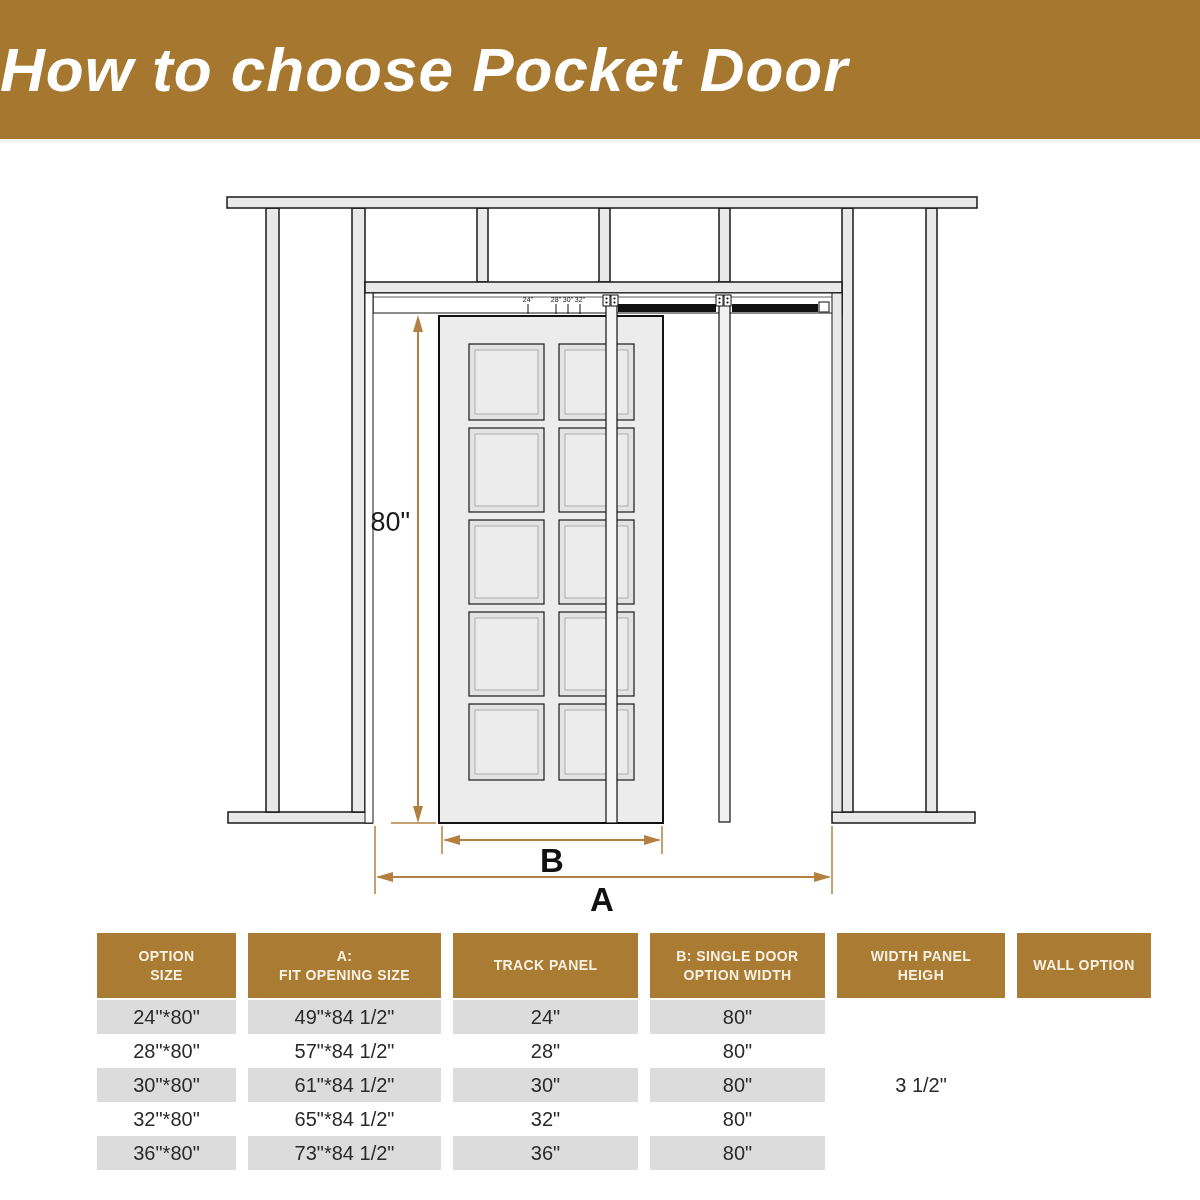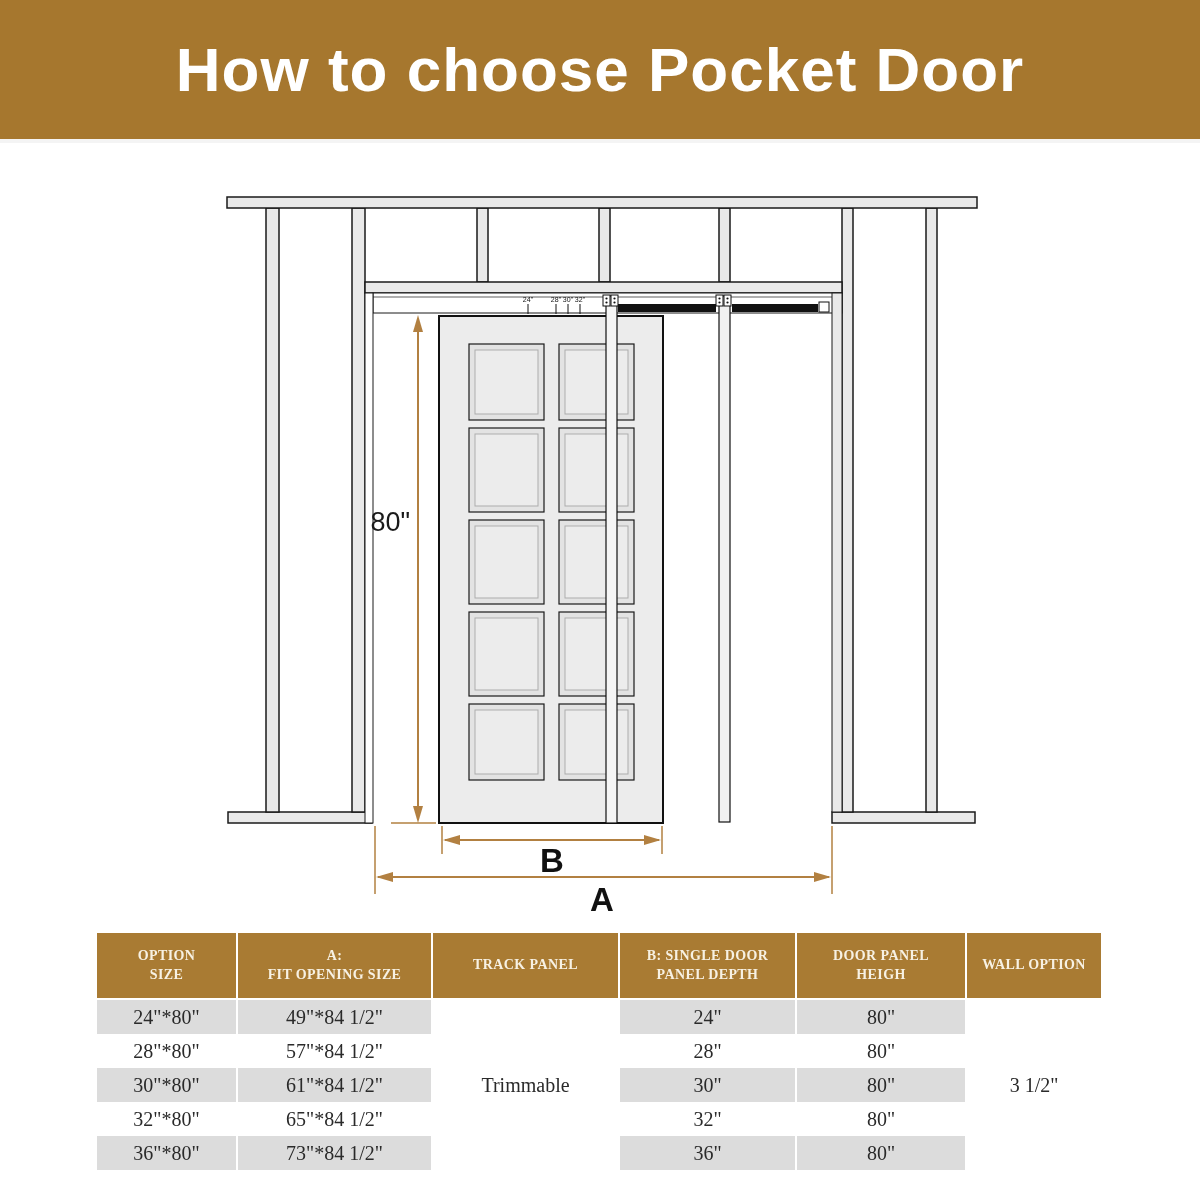--- a/index.html
+++ b/index.html
@@ -2,37 +2,37 @@
 <html><head>
 <meta charset="utf-8">
 <style>
   html,body{margin:0;padding:0;}
   body{
     width:1200px;height:1200px;position:relative;background:#ffffff;
     font-family:"Liberation Sans", sans-serif;overflow:hidden;
   }
   .banner{
     position:absolute;top:0;left:0;width:1200px;height:139px;
-    background:#A6772E;display:flex;align-items:center;justify-content:center;
+    background:#A6772E;display:flex;align-items:center;
     border-bottom:4px solid #f4f4f4;
+    font-style:italic;
   }
   .banner h1{
     margin:0;color:#ffffff;font-size:62px;font-weight:700;letter-spacing:1px;
     font-family:"Liberation Sans", sans-serif;
   }
   .diagram-wrap{position:absolute;top:150px;left:0;width:1200px;height:775px;}
   svg text{font-family:"Liberation Sans", sans-serif;}
 
   
   .spec-table{position:absolute;left:97px;top:933px;width:1004px;}
   .thead,.tbody{
     display:grid;
     grid-template-columns:139px 193px 185px 175px 168px 134px;
-    column-gap:2px;
-    font-family:Liberation Serif, serif;
+    column-gap:12px;
   }
   .tbody{margin-top:2px;}
   .th{
     background:#A97B33;color:#F7F1E3;height:65px;
     display:flex;align-items:center;justify-content:center;text-align:center;
     font-size:14px;font-weight:700;line-height:1.35;letter-spacing:0.4px;
     white-space:pre-line;
   }
   .col{display:flex;flex-direction:column;}
   .td{
@@ -192,44 +192,41 @@
 </div>
 
 <div class="spec-table">
   <div class="thead">
     <div class="th">OPTION
 SIZE</div>
     <div class="th">A:
 FIT OPENING SIZE</div>
     <div class="th">TRACK PANEL</div>
     <div class="th">B: SINGLE DOOR
-PANEL DEPTH</div>
-    <div class="th">DOOR PANEL
+OPTION WIDTH</div>
+    <div class="th">WIDTH PANEL
 HEIGH</div>
     <div class="th">WALL OPTION</div>
   </div>
   <div class="tbody">
     <div class="col">
       <div class="td gray">24"*80"</div>
       <div class="td">28"*80"</div>
       <div class="td gray">30"*80"</div>
       <div class="td">32"*80"</div>
       <div class="td gray">36"*80"</div>
     </div>
     <div class="col">
       <div class="td gray">49"*84 1/2"</div>
       <div class="td">57"*84 1/2"</div>
       <div class="td gray">61"*84 1/2"</div>
       <div class="td">65"*84 1/2"</div>
       <div class="td gray">73"*84 1/2"</div>
     </div>
     <div class="col">
-      <div class="merged">Trimmable</div>
-    </div>
-    <div class="col">
       <div class="td gray">24"</div>
       <div class="td">28"</div>
       <div class="td gray">30"</div>
       <div class="td">32"</div>
       <div class="td gray">36"</div>
     </div>
     <div class="col">
       <div class="td gray">80"</div>
       <div class="td">80"</div>
       <div class="td gray">80"</div>

